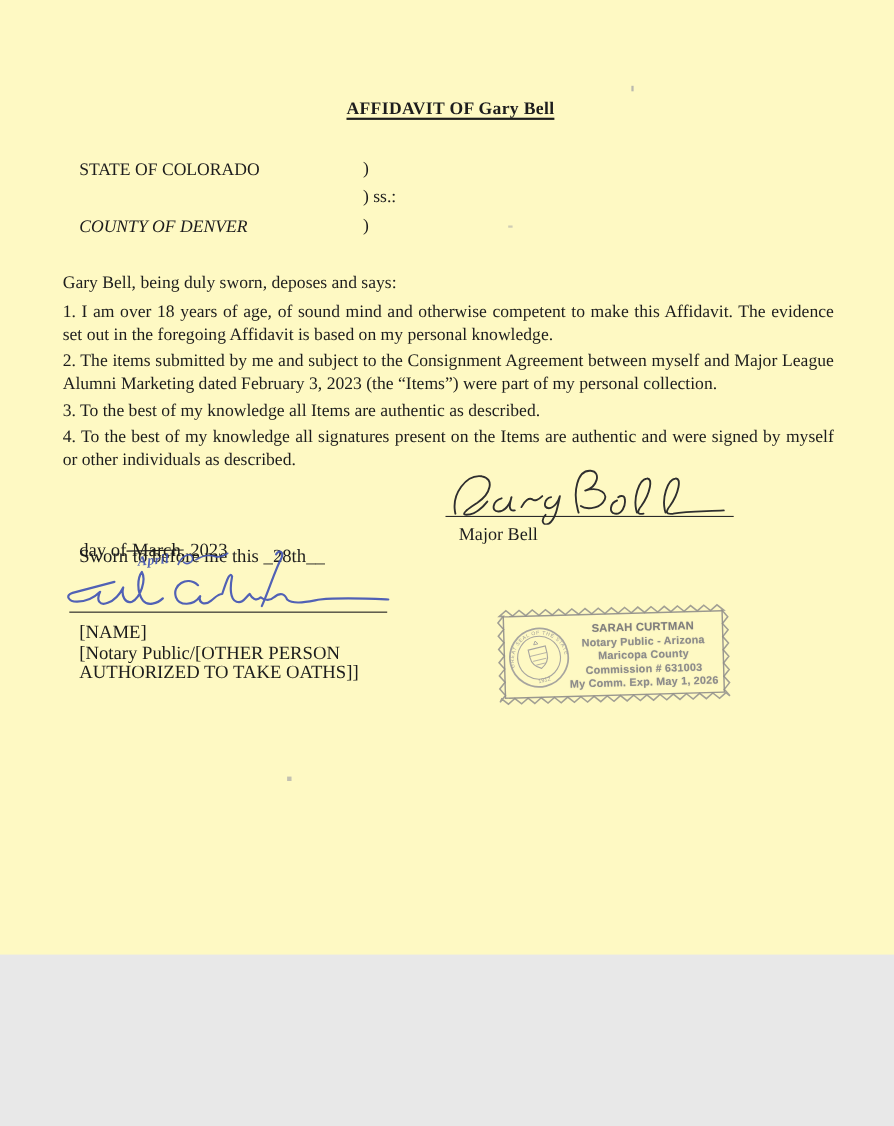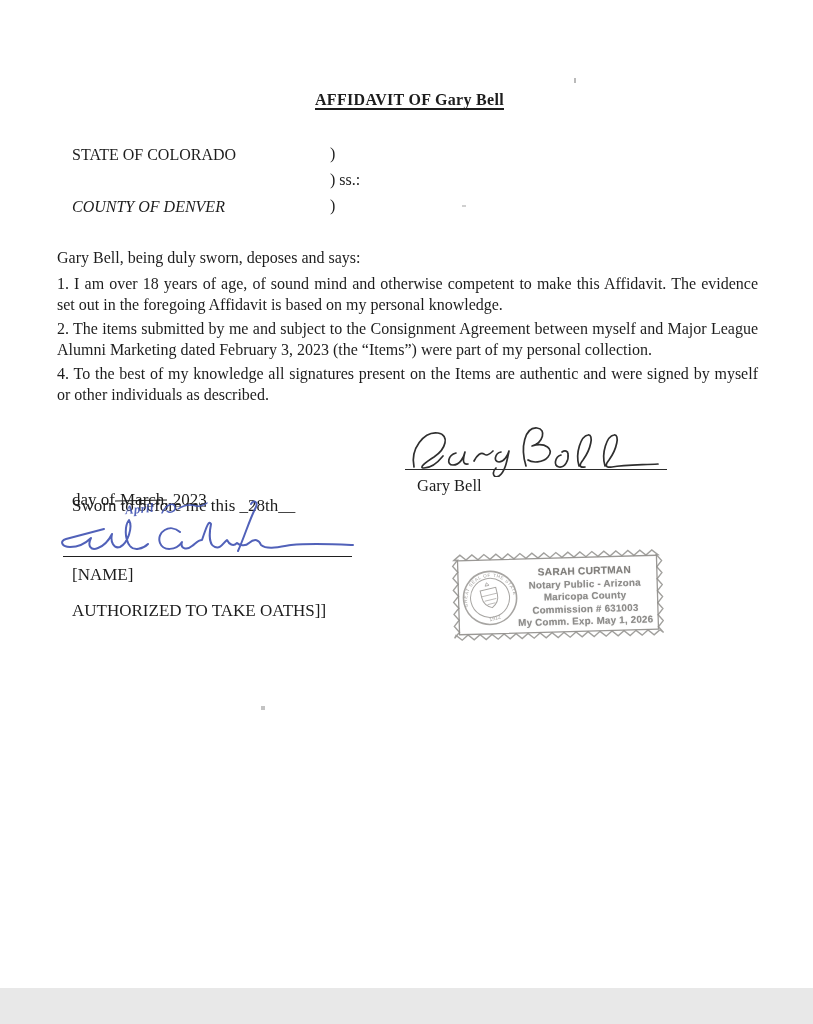--- a/index.html
+++ b/index.html
@@ -1,17 +1,17 @@
 <!DOCTYPE html>
 <html><head>
 <meta charset="utf-8">
 <style>
   html,body{margin:0;padding:0;background:#e8e8e8;}
   .page{
-    position:relative;width:813px;height:988px;background:#ffffff;
+    position:relative;width:813px;height:868px;background:#fef9c3;
     font-family:"Liberation Serif", serif;color:#1d1d1d;overflow:hidden;
     margin:0 auto;
   }
   .abs{position:absolute;}
   .title{
     left:0;right:0;top:91px;text-align:center;font-weight:700;font-size:16px;
     letter-spacing:.3px;transform:translateX(3px);
   }
   .title span{text-decoration:underline;text-underline-offset:3px;text-decoration-thickness:1.5px;}
   .venue{font-size:16px;line-height:16px;}
@@ -62,37 +62,38 @@
   <div class="abs venue" style="left:330px;top:146px;">)</div>
   <div class="abs venue" style="left:330px;top:172px;">) ss.:</div>
   <div class="abs venue" style="left:72px;top:199px;font-style:italic;">COUNTY OF DENVER</div>
   <div class="abs venue" style="left:330px;top:198px;">)</div>
 
   <div class="abs intro">Gary Bell, being duly sworn, deposes and says:</div>
 
   <div class="abs paras">
     <p>1. I am over 18 years of age, of sound mind and otherwise competent to make this Affidavit. The evidence set out in the foregoing Affidavit is based on my personal knowledge.</p>
     <p>2. The items submitted by me and subject to the Consignment Agreement between myself and Major League Alumni Marketing dated February 3, 2023 (the “Items”) were part of my personal collection.</p>
+    <p>3. To the best of my knowledge all Items are authentic as described.</p>
     <p>4. To the best of my knowledge all signatures present on the Items are authentic and were signed by myself or other individuals as described.</p>
   </div>
 
   <svg class="abs" style="left:408px;top:423px;" width="258" height="54" viewBox="0 0 258 54" aria-label="Gary Bell">
     <g class="black-ink" stroke-width="1.7">
       <path d="M6,44 C2,26 16,8 30,10 C42,12 38,26 26,34 C18,39 10,45 16,45 C24,45 31,38 35,33"></path>
       <path d="M48,30 C40,32 38,42 45,42 C52,42 56,34 57,29 C55,36 54,42 60,41"></path>
       <path d="M66,38 C69,32 73,29 76,31 C78,33 82,31 85,28"></path>
       <path d="M93,29 C87,30 85,39 91,39 C96,39 100,32 101,28 C99,38 97,49 91,53 C86,56 83,50 88,45"></path>
       <path d="M118,43 C112,24 117,4 129,5 C139,6 135,20 124,23 C137,19 147,26 140,34 C135,40 124,40 120,37"></path>
       <path d="M153,32 C147,34 145,43 151,44 C157,45 161,37 160,31 C160,28 157,27 154,29"></path>
       <path d="M171,43 C167,30 173,13 180,12 C186,11 183,26 175,37 C171,42 171,45 177,44"></path>
       <path d="M197,43 C193,30 199,13 206,12 C212,11 209,26 201,37 C197,42 197,45 204,44 C216,42 232,42 250,41"></path>
     </g>
   </svg>
   <div class="abs sig-line" style="left:405px;top:469px;width:262px;"></div>
-  <div class="abs printed-name" style="left:417px;top:477px;">Gary Bell</div>
+  <div class="abs printed-name" style="left:417px;top:477px;">Major Bell</div>
 
   <div class="abs jurat" style="left:72px;top:497px;">Sworn to before me this _28th__</div>
   <div class="abs jurat" style="left:72px;top:491px;">
     <span style="margin-right:5px;">day of</span><span class="struck">March</span><span>, 2023</span>
   </div>
   <div class="abs hand-month" style="left:125px;top:503px;">April</div>
   <svg class="abs" style="left:158px;top:498px;" width="52" height="22" viewBox="0 0 52 22">
     <g class="blue-ink" stroke-width="1.5">
       <path d="M4,15 C8,6 16,4 17,9 C18,13 12,16 9,13 M20,11 C26,7 32,6 38,8 C42,9 46,7 49,5"></path>
     </g>
@@ -101,20 +102,21 @@
   <svg class="abs" style="left:58px;top:498px;" width="312" height="64" viewBox="0 0 312 64" aria-label="Sarah Curtman">
     <g class="blue-ink" stroke-width="2">
       <path d="M46,31 L8,41 C1,43 4,49 12,49 C22,49 29,44 33,40 C29,48 33,53 40,50 C48,47 52,40 54,36 C52,44 56,51 62,49 C70,45 75,29 71,22 C67,27 66,40 72,48 C76,53 85,51 90,46"></path>
       <path d="M122,34 C112,25 98,34 102,45 C105,53 118,53 124,44 C122,50 128,53 134,48 C138,45 140,42 144,42 C149,27 151,22 153,26 C151,36 151,47 157,49 C163,51 165,45 169,42 C171,46 175,49 179,45 C181,47 187,49 191,45 C197,40 201,42 203,47 C209,52 221,49 233,47 C253,45 273,46 295,47"></path>
       <path d="M180,53 C186,40 192,20 198,9 C200,4 196,1 193,6"></path>
     </g>
   </svg>
   <div class="abs sig-line" style="left:63px;top:556px;width:289px;border-top-color:#1f1f1f;"></div>
 
   <div class="abs jurat" style="left:72px;top:566px;">[NAME]</div>
+  <div class="abs jurat" style="left:72px;top:585px;">[Notary Public/[OTHER PERSON</div>
   <div class="abs jurat" style="left:72px;top:602px;">AUTHORIZED TO TAKE OATHS]]</div>
 
   <div class="abs stamp">
     <svg width="212" height="88" viewBox="0 0 212 88">
       <polygon points="3,6.5 9,1.5 15,6.5 21,1.5 27,6.5 33,1.5 39,6.5 45,1.5 51,6.5 57,1.5 63,6.5 69,1.5 75,6.5 81,1.5 87,6.5 93,1.5 99,6.5 105,1.5 111,6.5 117,1.5 123,6.5 129,1.5 135,6.5 141,1.5 147,6.5 153,1.5 159,6.5 165,1.5 171,6.5 177,1.5 183,6.5 189,1.5 195,6.5 201,1.5 207,6.5 205.5,6.5 210.5,12.5 205.5,18.5 210.5,24.5 205.5,30.5 210.5,36.5 205.5,42.5 210.5,48.5 205.5,54.5 210.5,60.5 205.5,66.5 210.5,72.5 205.5,78.5 210.5,84.5 207,81.5 201,86.5 195,81.5 189,86.5 183,81.5 177,86.5 171,81.5 165,86.5 159,81.5 153,86.5 147,81.5 141,86.5 135,81.5 129,86.5 123,81.5 117,86.5 111,81.5 105,86.5 99,81.5 93,86.5 87,81.5 81,86.5 75,81.5 69,86.5 63,81.5 57,86.5 51,81.5 45,86.5 39,81.5 33,86.5 27,81.5 21,86.5 15,81.5 9,86.5 3,81.5 1.5,84.5 6.5,78.5 1.5,72.5 6.5,66.5 1.5,60.5 6.5,54.5 1.5,48.5 6.5,42.5 1.5,36.5 6.5,30.5 1.5,24.5 6.5,18.5 1.5,12.5 6.5,6.5" fill="none" stroke="#918f8c" stroke-width="1.4" opacity=".85"></polygon>
       <rect x="6.5" y="7" width="199" height="74" fill="none" stroke="#8f8d8a" stroke-width="1.3" opacity=".9"></rect>
 
       <g transform="rotate(-12 38 45)" stroke="#a3a19e" fill="none" opacity=".95">
         <circle cx="38" cy="45" r="26.5" stroke-width="1.6"></circle>
         <circle cx="38" cy="45" r="19.5" stroke-width="1"></circle>

